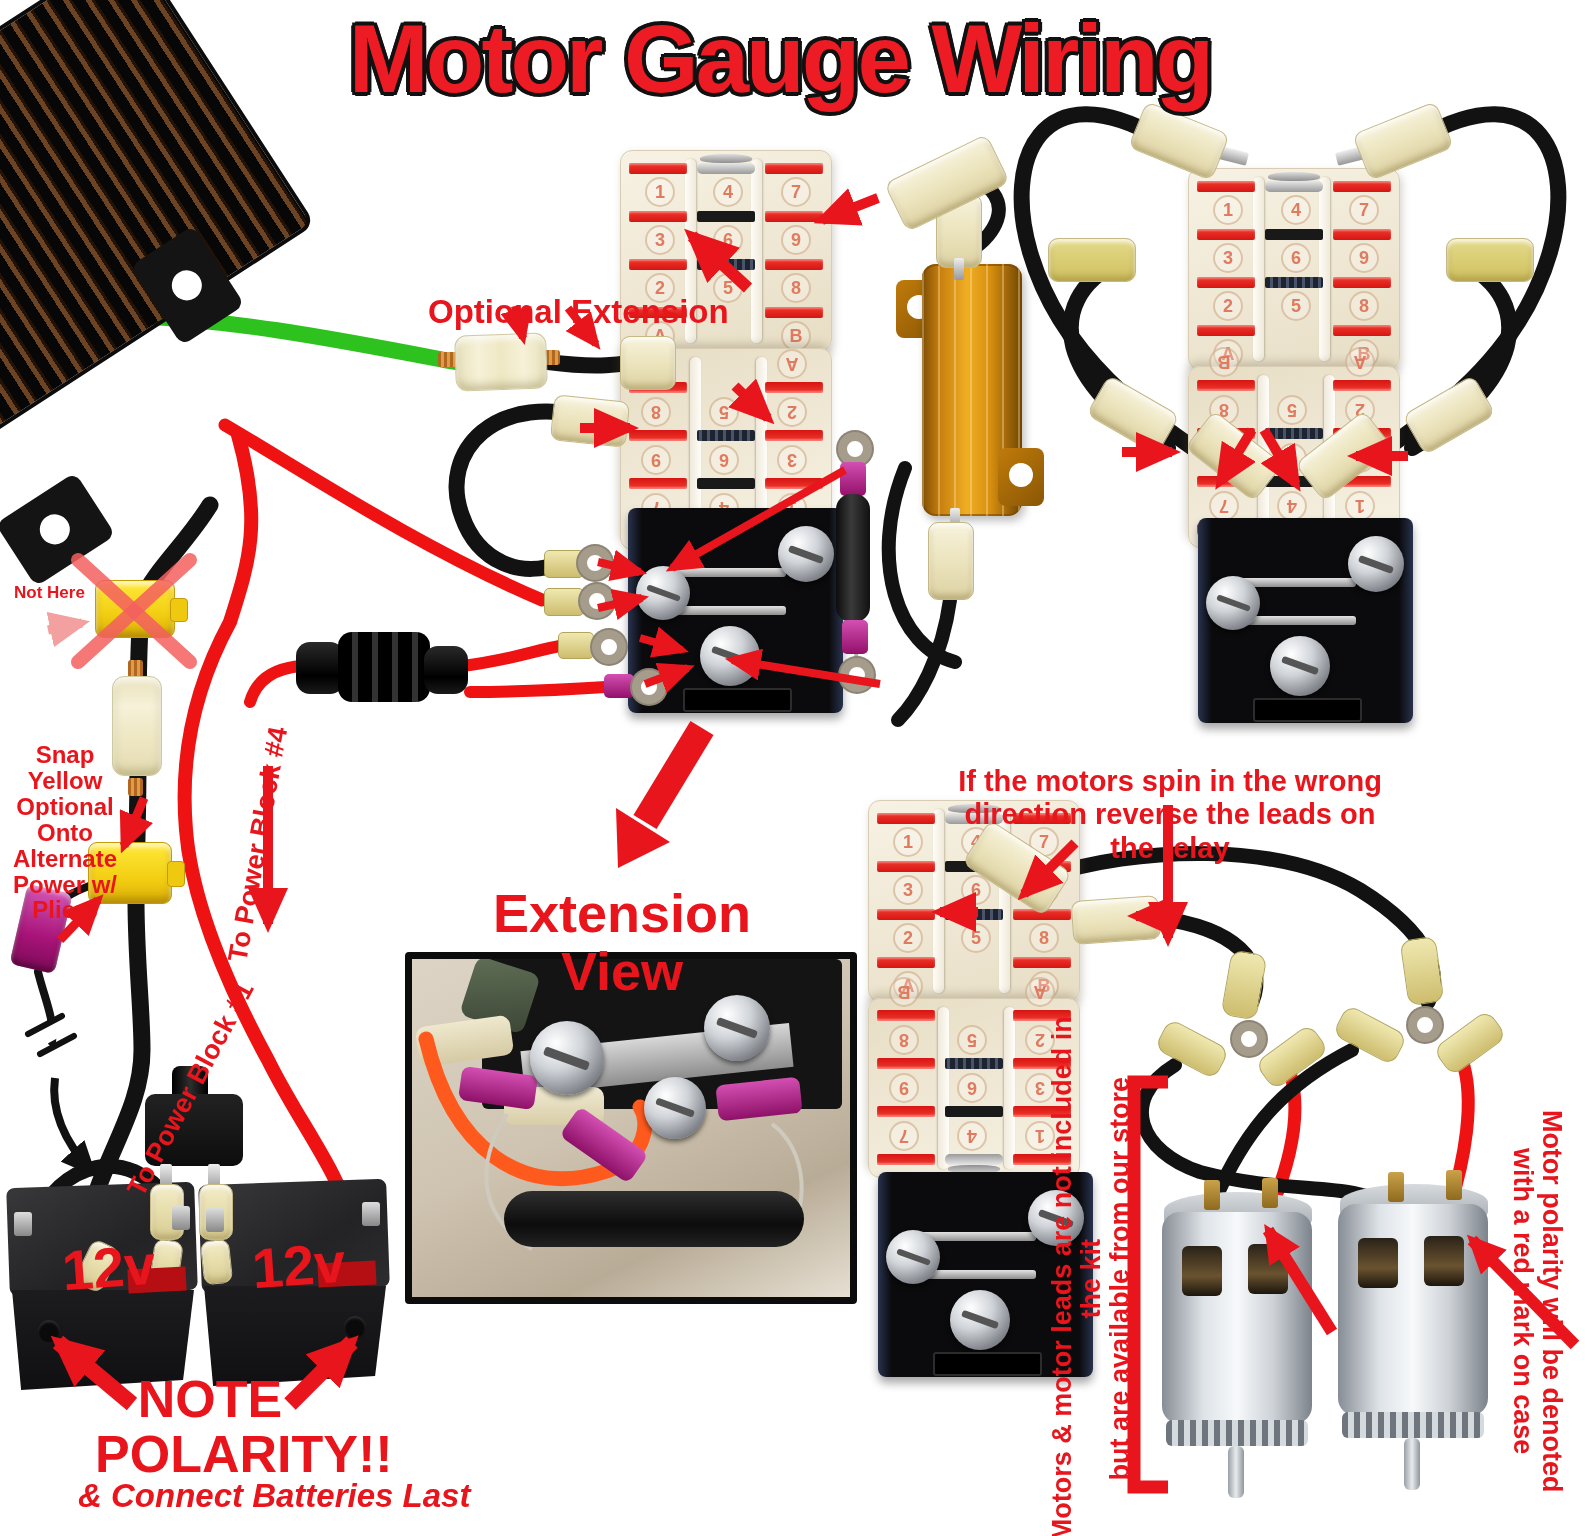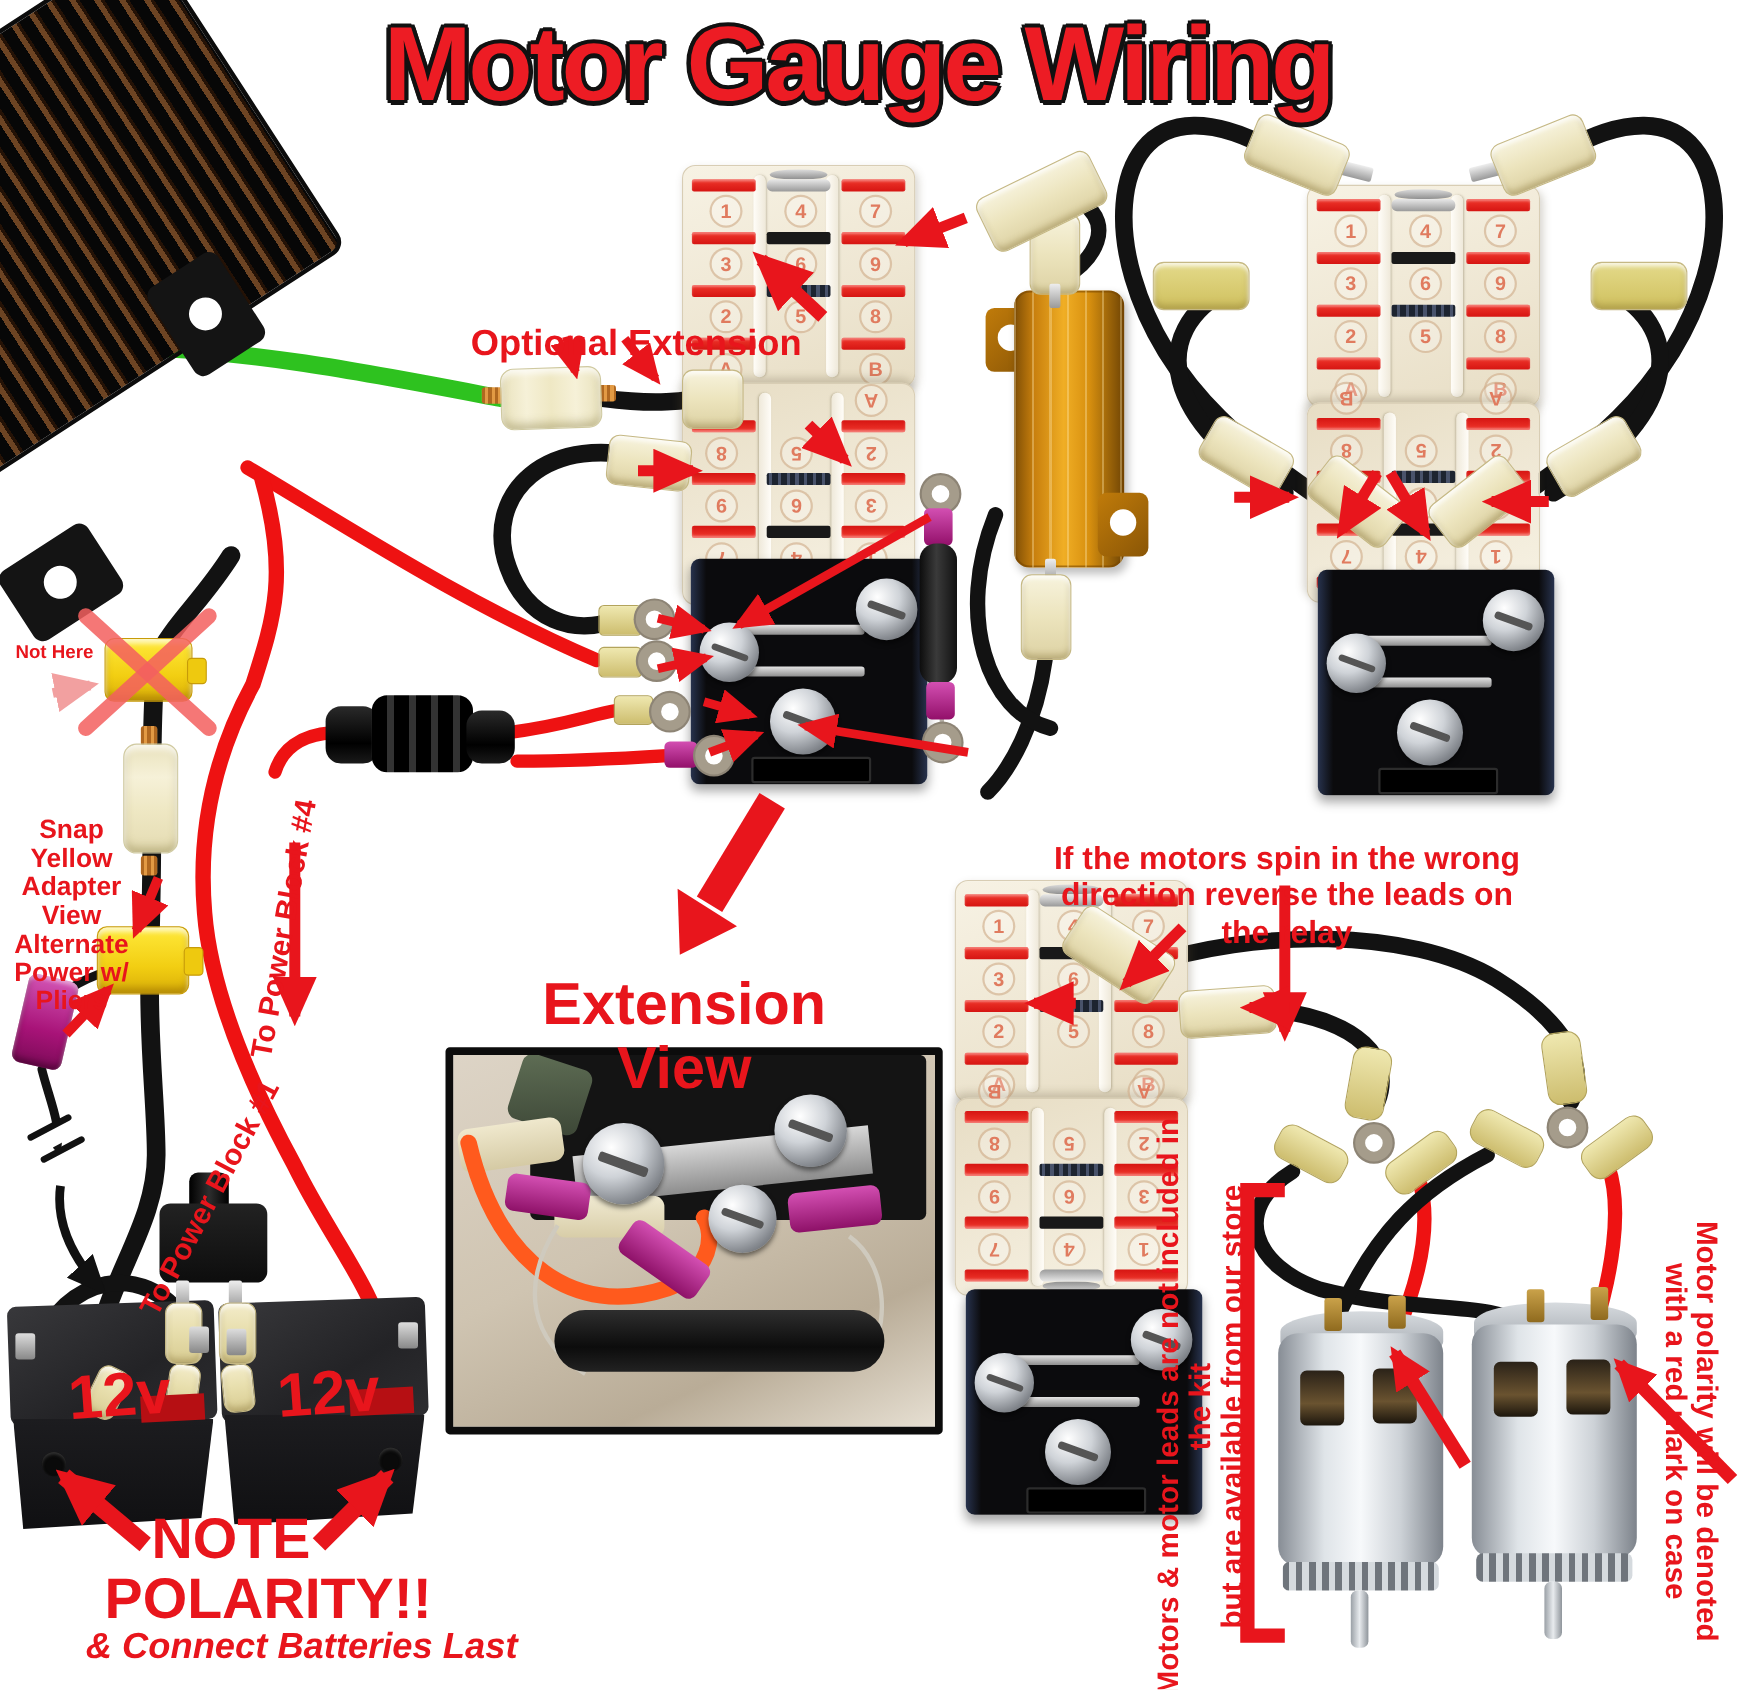--- a/index.html
+++ b/index.html
@@ -539,21 +539,21 @@
   </svg>
 
   <div id="title" class="abs">Motor Gauge Wiring</div>
 
   <div class="red-txt abs ann" style="left:428px;top:294px;font-size:33px;">Optional Extension</div>
 
   <div class="red-txt abs ann" style="left:14px;top:584px;font-size:17px;">Not Here</div>
 
   <div class="red-txt abs ann ctr" style="left:0px;top:742px;width:130px;font-size:24px;">
     <div>Snap Yellow</div>
-    <div>Adapter View</div>
+    <div>Optional Onto</div>
     <div>Alternate</div>
     <div>Power w/ Pliers</div>
   </div>
 
   <div class="red-txt abs ann rot" style="left:252px;top:935px;font-size:27px;transform:rotate(-80deg);">To Power Block #4</div>
   <div class="red-txt abs ann rot" style="left:148px;top:1172px;font-size:27px;transform:rotate(-62deg);">To Power Block #1</div>
 
   <div class="red-txt abs ann" style="left:452px;top:884px;width:340px;font-size:54px;text-align:center;">Extension View</div>
 
   <div class="red-txt abs ann ctr" style="left:95px;top:1372px;width:230px;font-size:52px;line-height:1.05;">

